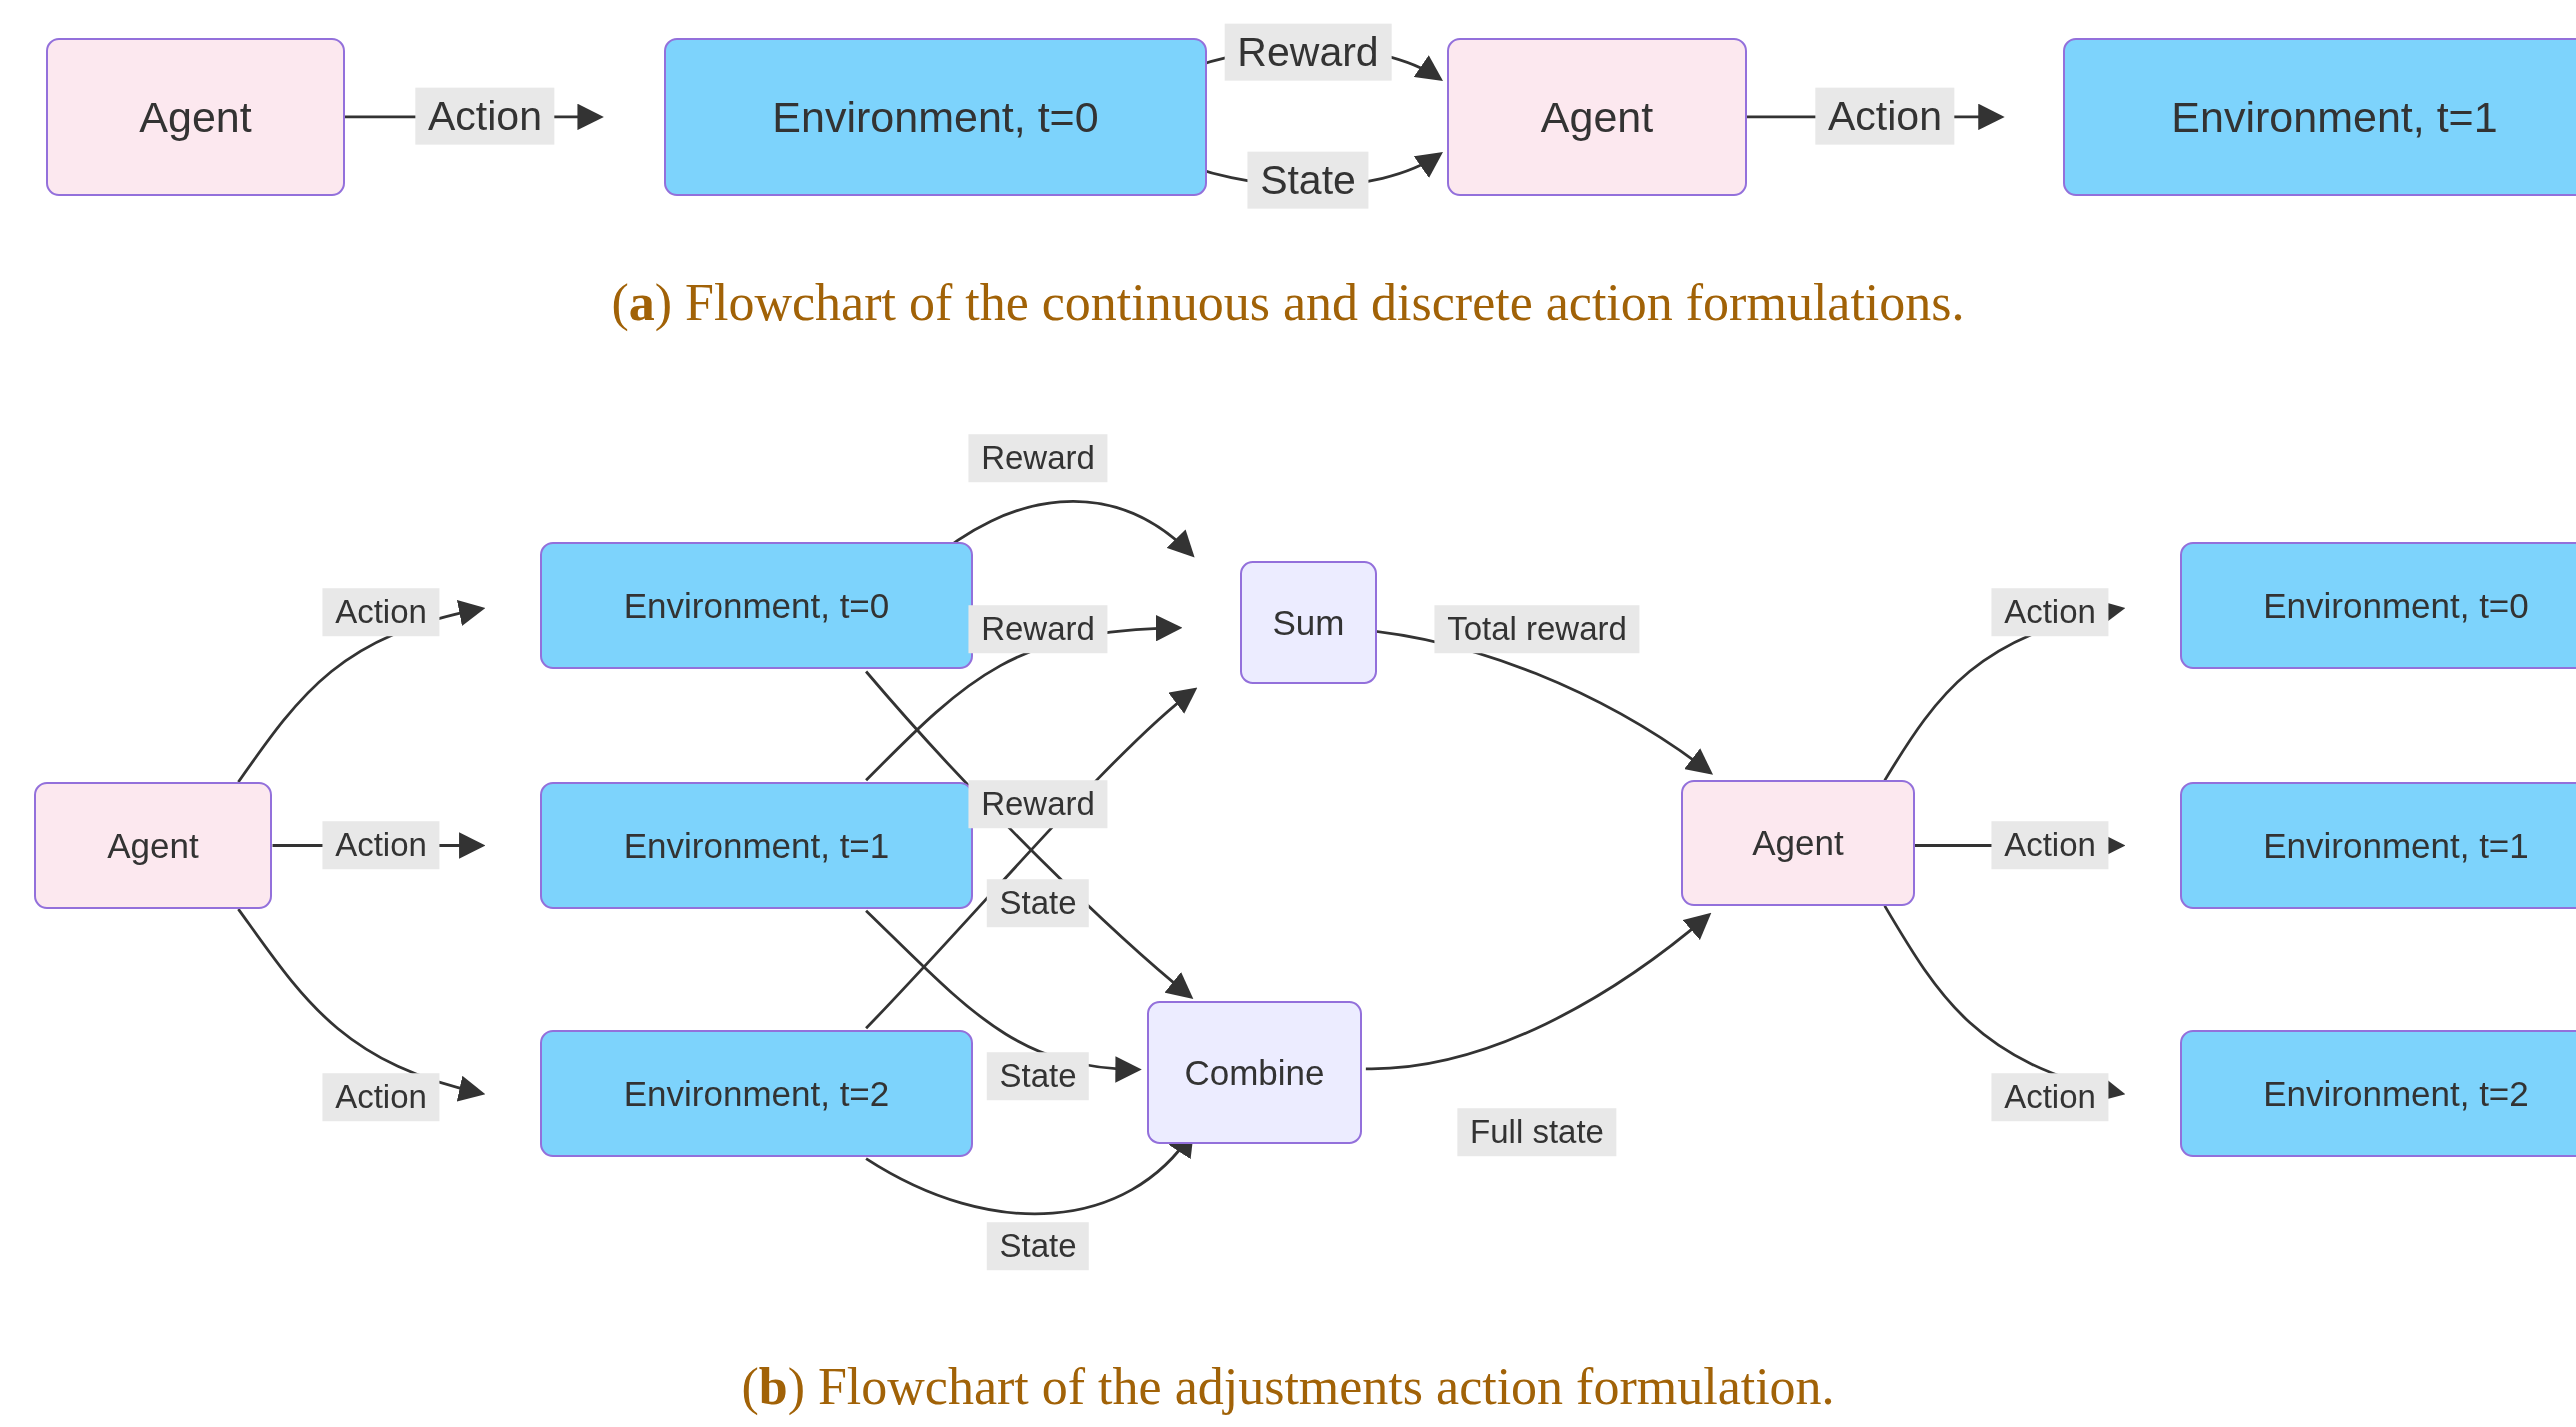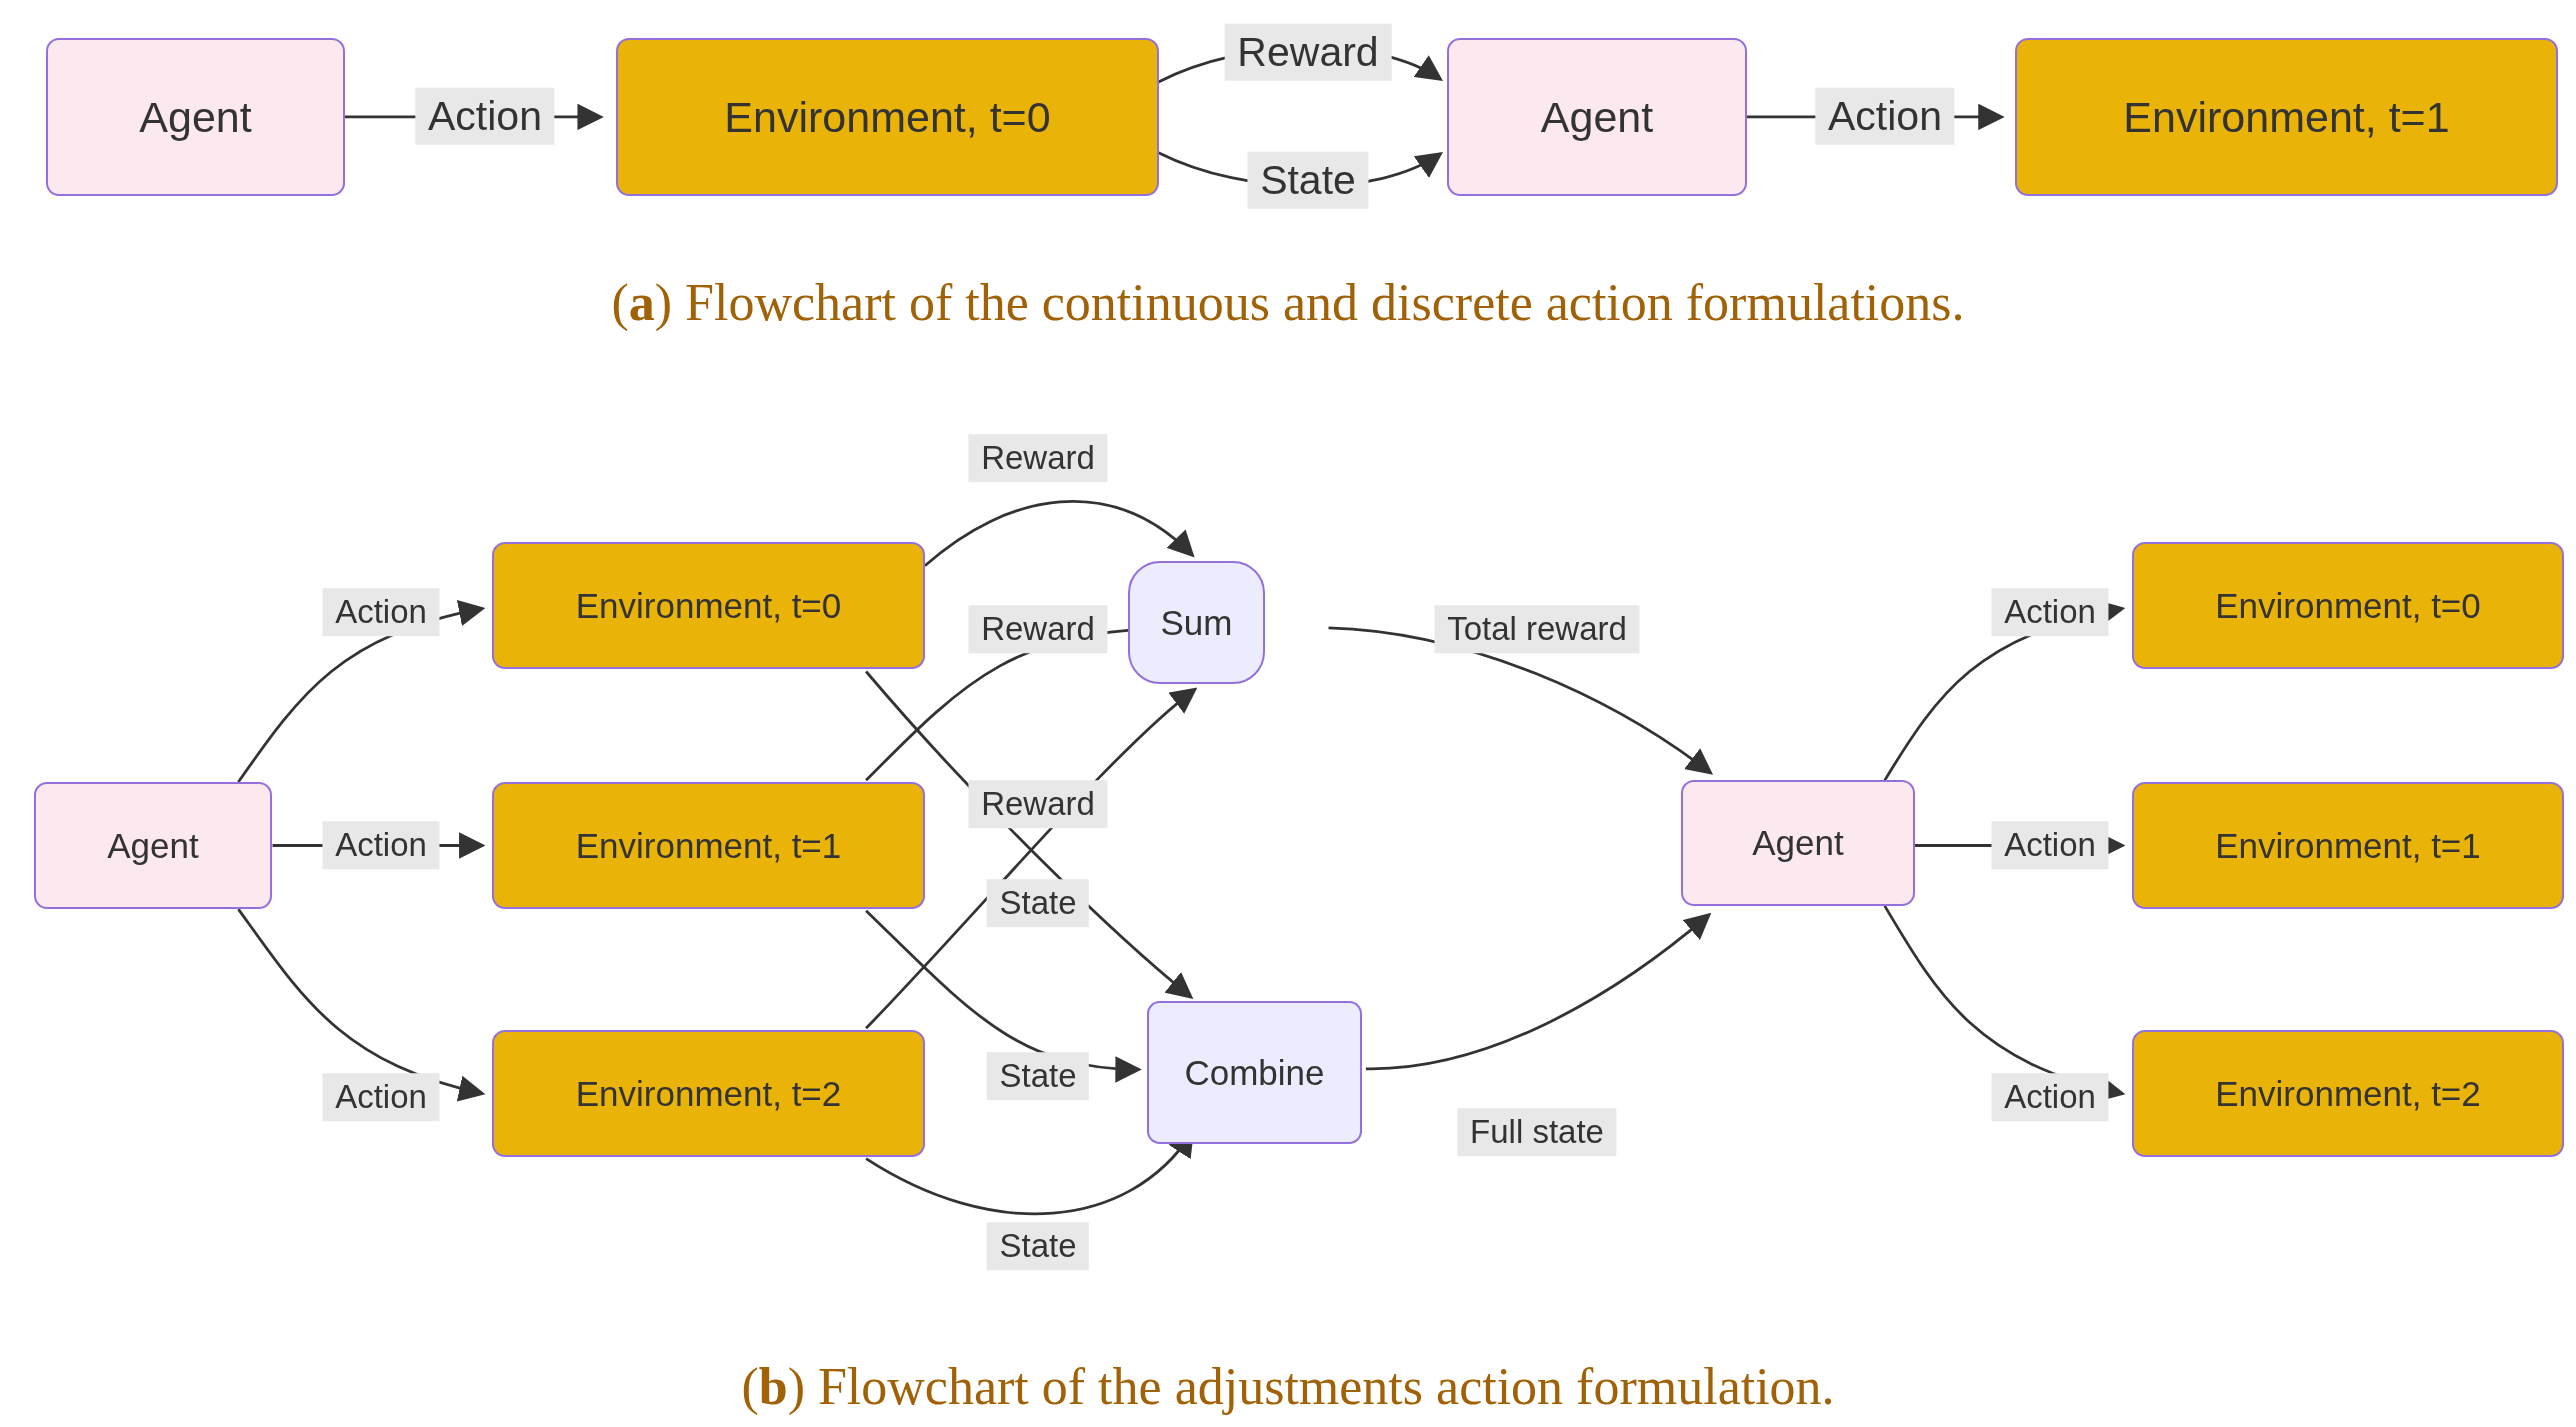--- a/index.html
+++ b/index.html
@@ -3,21 +3,21 @@
 <meta charset="utf-8">
 <style>
   html,body{margin:0;padding:0;background:#ffffff;}
   .canvas{position:relative;width:2576px;height:1428px;background:#ffffff;overflow:hidden;
           font-family:"Liberation Sans","DejaVu Sans",sans-serif;color:#333;}
   .edges{position:absolute;left:0;top:0;width:2576px;height:1428px;}
   .node{position:absolute;box-sizing:border-box;border:2.4px solid #9370DB;
         display:flex;align-items:center;justify-content:center;
         white-space:nowrap;border-radius:13px;}
   .agent{background:#fce8ef;}
-  .env{background:#eab308;}
+  .env{background:#7dd3fc;margin-left:48px;}
   .op{background:#ececff;border-radius:12.7px;}
   .nA{font-size:43px;}
   .nB{font-size:35px;}
   .elabel{position:absolute;transform:translate(-50%,-50%);background:#e8e8e8;
           padding:4.8px 12.7px;white-space:nowrap;line-height:1.15;text-align:right;}
   .lA{font-size:41px;}
   .lB{font-size:33px;}
   .caption{position:absolute;left:0;width:100%;text-align:center;
            font-family:"Liberation Serif","DejaVu Serif",serif;color:#a16207;
            font-size:52px;}
@@ -73,21 +73,21 @@
   <div class="elabel lA" style="left:1885px;top:116px;">Action</div>
 
   <div class="caption" style="top:273px;"><span>(</span><b>a</b><span>) Flowchart of the continuous and discrete action formulations.</span></div>
 
   <div class="node agent nB" style="left:34px;top:782px;width:238px;height:127px;">Agent</div>
 
   <div class="node env nB" style="left:492px;top:542px;width:433px;height:127px;">Environment, t=0</div>
   <div class="node env nB" style="left:492px;top:782px;width:433px;height:127px;">Environment, t=1</div>
   <div class="node env nB" style="left:492px;top:1030px;width:433px;height:127px;">Environment, t=2</div>
 
-  <div class="node op nB" style="left:1128px;top:561px;width:137px;height:123px;border-radius:32px;">Sum</div>
+  <div class="node op nB" style="left:1240px;top:561px;width:137px;height:123px;">Sum</div>
   <div class="node op nB" style="left:1147px;top:1001px;width:215px;height:143px;">Combine</div>
 
   <div class="node agent nB" style="left:1681px;top:780px;width:234px;height:126px;">Agent</div>
 
   <div class="node env nB" style="left:2132px;top:542px;width:432px;height:127px;">Environment, t=0</div>
   <div class="node env nB" style="left:2132px;top:782px;width:432px;height:127px;">Environment, t=1</div>
   <div class="node env nB" style="left:2132px;top:1030px;width:432px;height:127px;">Environment, t=2</div>
 
   <div class="elabel lB" style="left:381px;top:612px;">Action</div>
   <div class="elabel lB" style="left:381px;top:845px;">Action</div>

